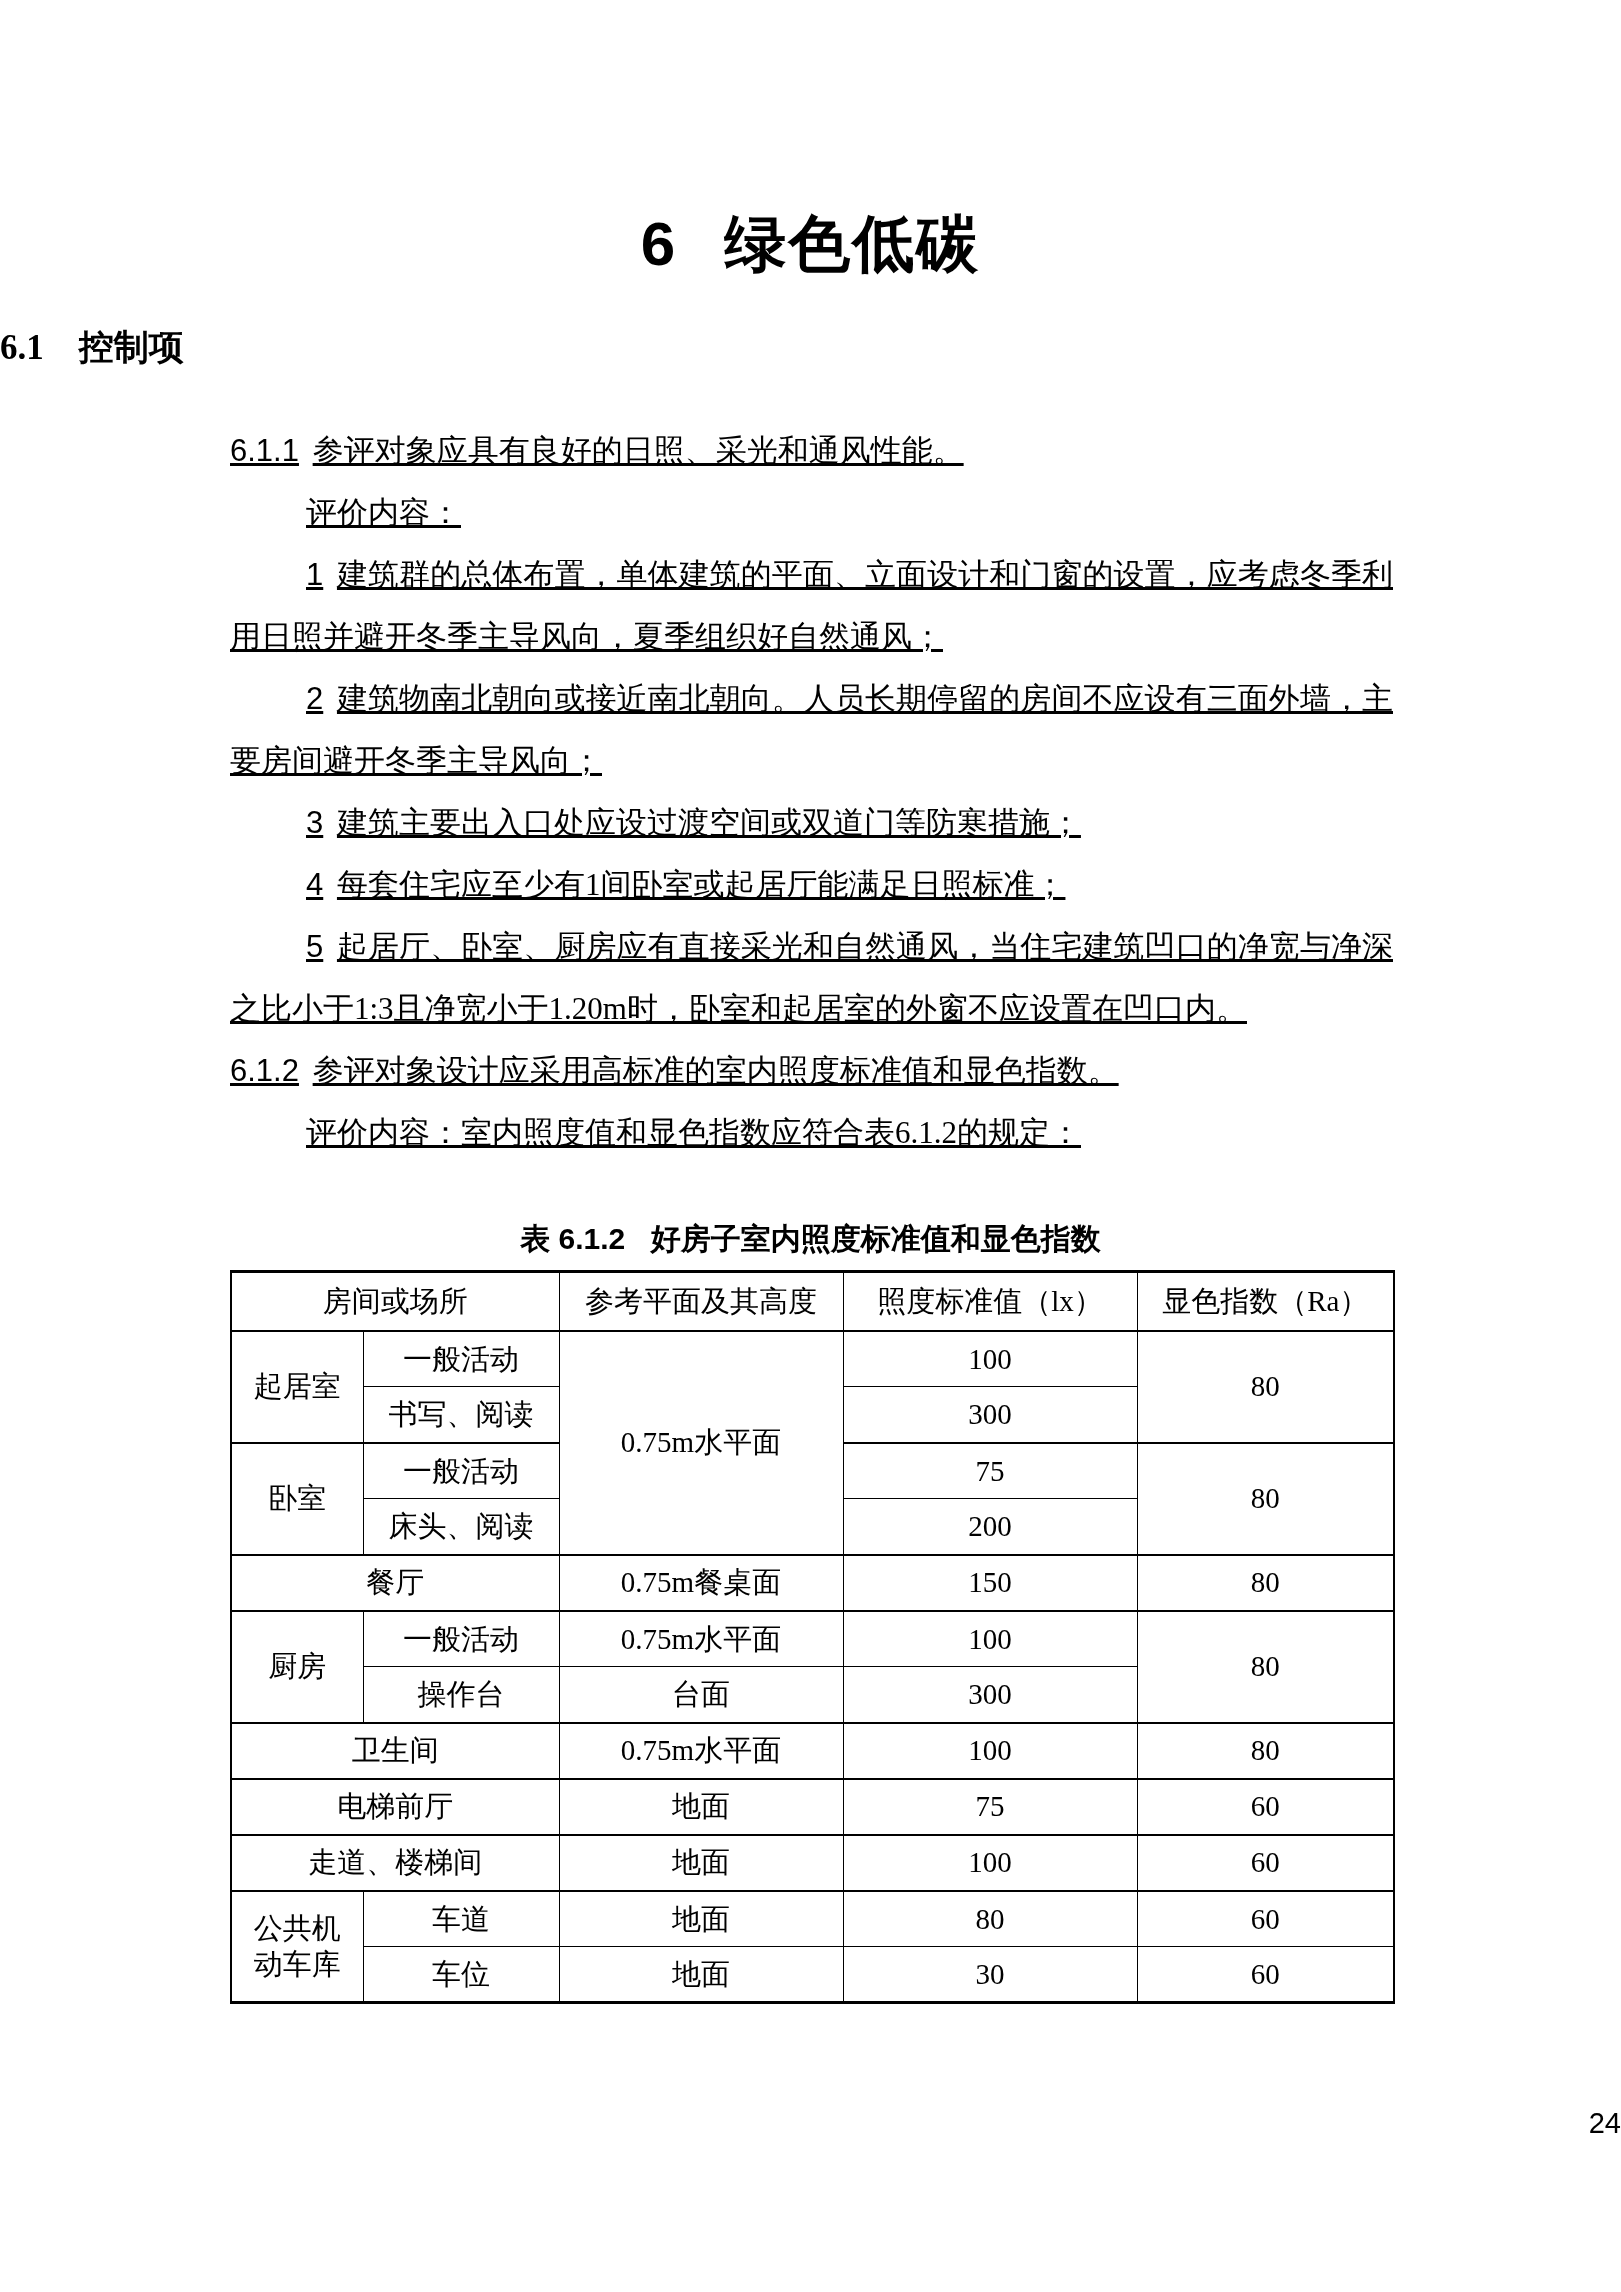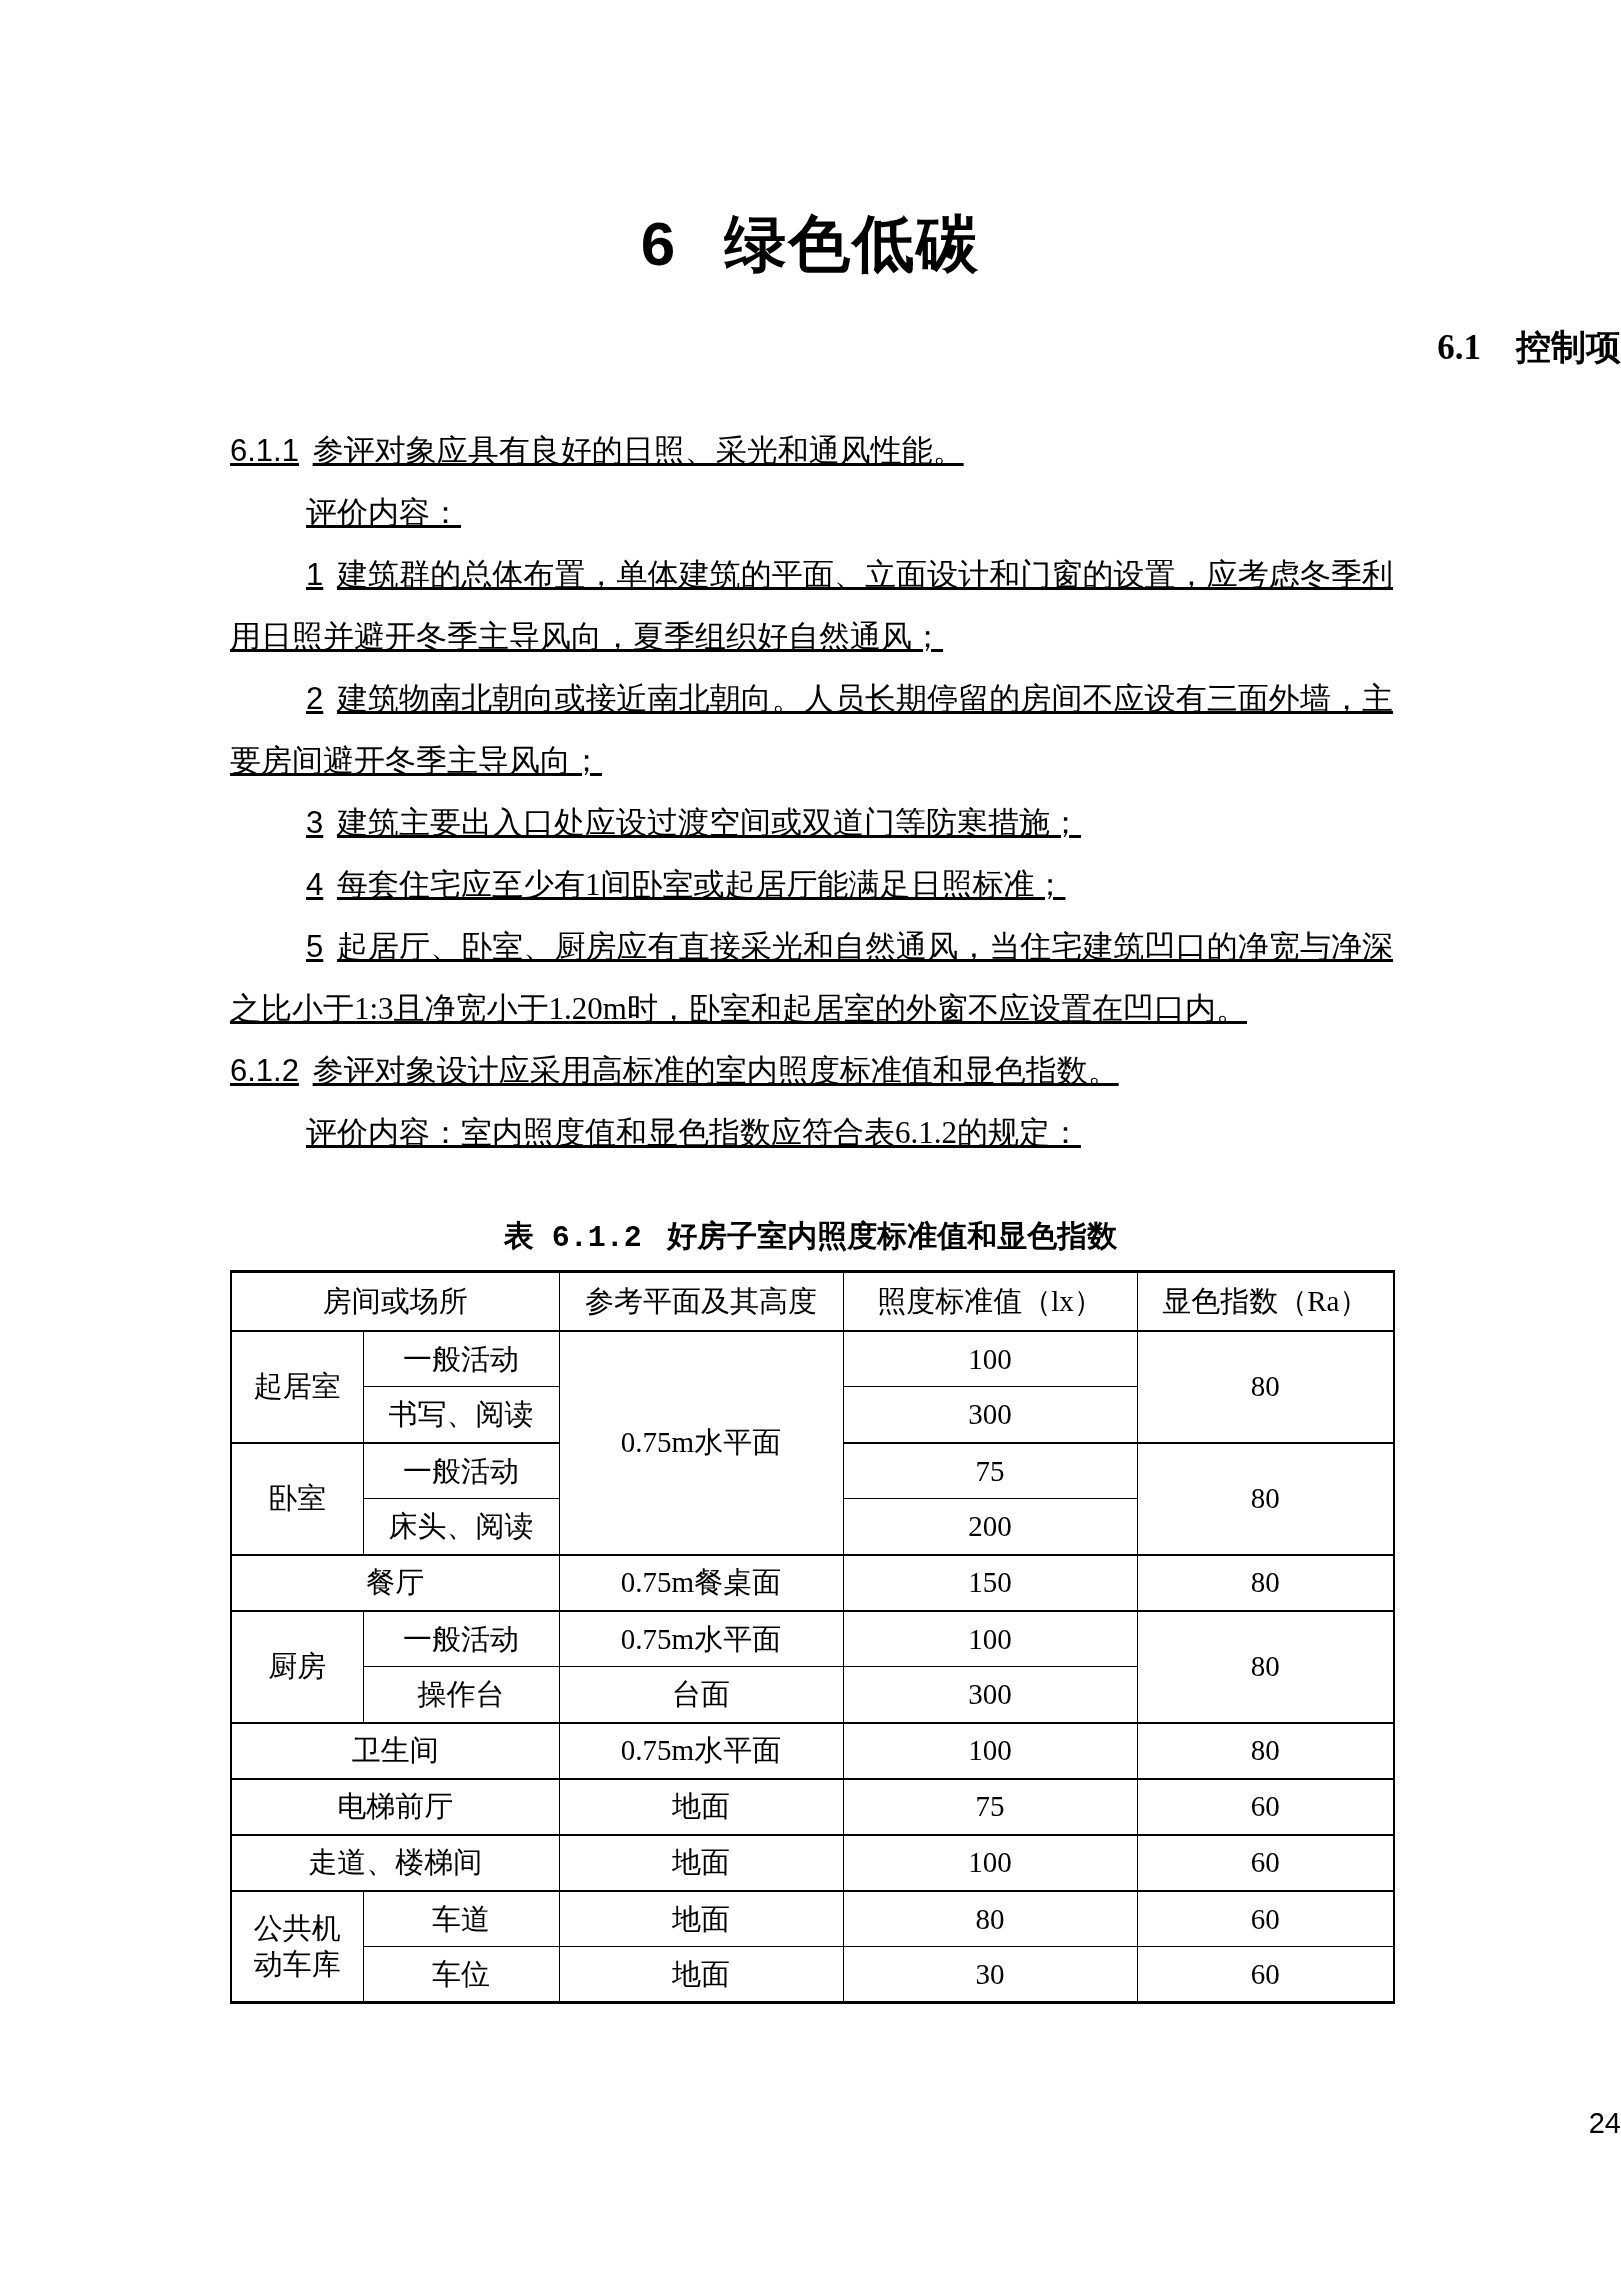--- a/index.html
+++ b/index.html
@@ -23,21 +23,21 @@
     font-size: 62px; font-weight: bold;
     line-height: 1.1;
     letter-spacing: 2px;
   }
   .chapter-title .chapter-num { margin-right: 47px; }
 
   
   .section-title {
     position: absolute;
     top: 329px; left: 0; width: 100%;
-    text-align: right;
+    text-align: left;
     font-size: 35px; font-weight: bold;
     line-height: 1.1;
   }
   .section-title .section-num { margin-right: 35px; }
 
   
   .body-text {
     position: absolute;
     top: 420px; left: 230px; width: 1163px;
     font-size: 31px;
@@ -52,21 +52,21 @@
     margin-right: 13.7px;
   }
   .p-num:empty { margin-right: 0; }
 
   
   .table-caption {
     position: absolute;
     top: 1222px; left: 0; width: 100%;
     text-align: center;
     font-size: 30px; font-weight: bold;
-    font-family: Liberation Mono, monospace;
+    font-family: Liberation Sans, sans-serif;
     line-height: 1.1;
   }
   .table-caption .caption-label { margin-right: 25.5px; }
 
   
   table.spec {
     position: absolute;
     top: 1270px; left: 230px;
     width: 1163px;
     border-collapse: collapse;

